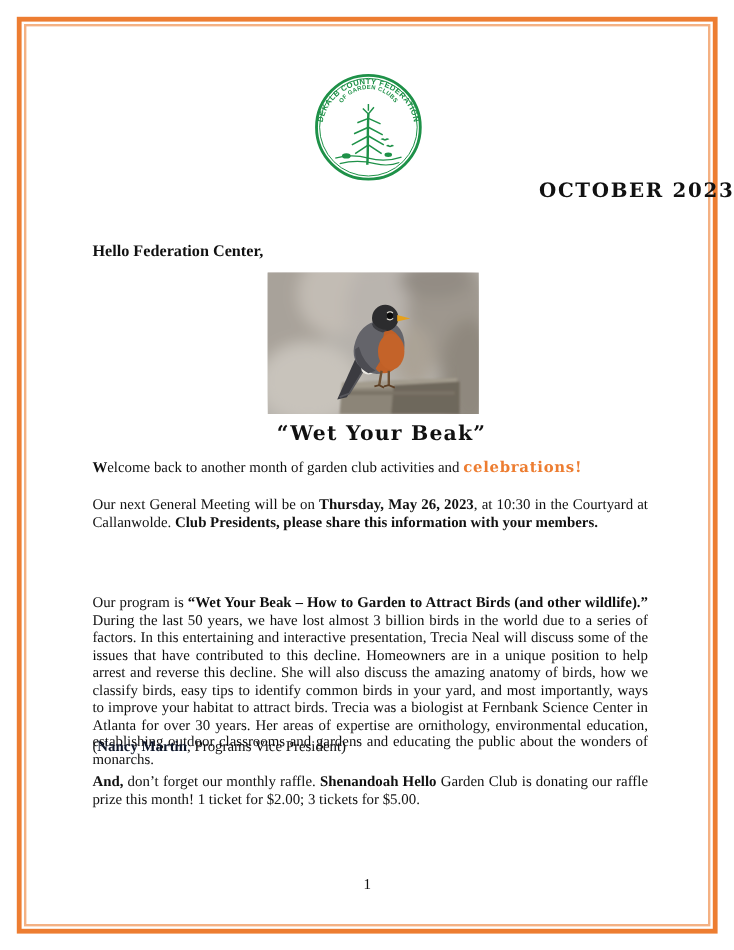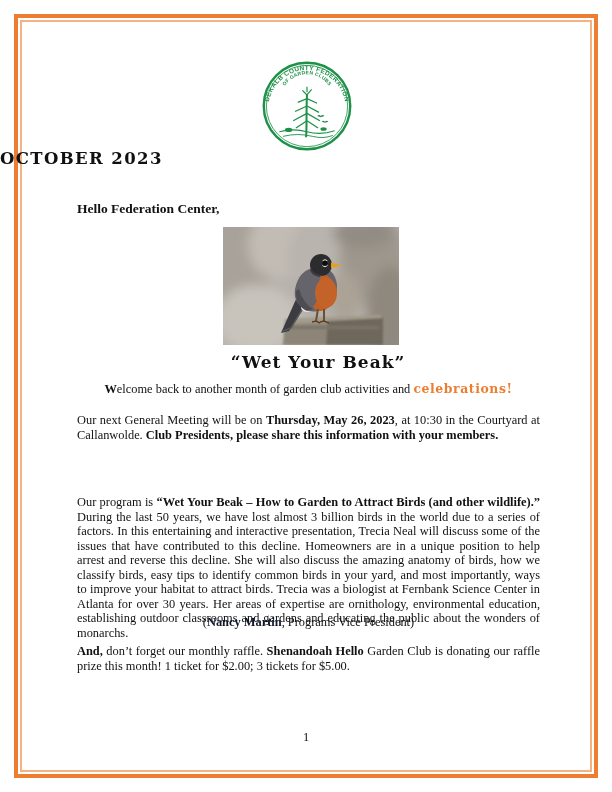--- a/index.html
+++ b/index.html
@@ -11,40 +11,40 @@
     color:#111111;
     overflow:hidden;
   }
   .border-outer{position:absolute;inset:14px;border:4px solid #ED7D31;pointer-events:none;}
   .border-inner{position:absolute;inset:20px;border:2px solid #F4B183;pointer-events:none;}
 
   .logo{position:absolute;left:261px;top:60px;width:92px;height:92px;}
 
   .month-title{
     position:absolute;left:0;right:0;top:149px;
-    text-align:left;
+    text-align:right;
     font-family:"DejaVu Serif", serif;
     font-size:16.5px;font-weight:900;letter-spacing:1.4px;
     color:#111111;
   }
   .greeting{
     position:absolute;left:77px;top:201px;
     font-size:13.5px;font-weight:bold;
   }
   .photo{position:absolute;left:223px;top:227px;width:176px;height:118px;}
 
   .section-title{
     position:absolute;left:0;right:0;top:352px;
     text-align:center;
     font-family:"DejaVu Serif", serif;
     font-size:17px;font-weight:bold;letter-spacing:1px;padding-left:24px;
   }
   .para{
     position:absolute;left:77px;width:463px;
-    font-size:12.4px;line-height:14.5px;text-align:center;
+    font-size:12.4px;line-height:14.5px;
   }
   .just{text-align:justify;}
   .welcome{top:382px;}
   .p-meeting{top:413px;}
   .p-program{top:495px;}
   .p-credit{top:615px;}
   .p-raffle{top:644px;}
   .page-number{
     position:absolute;left:0;right:0;top:730px;
     text-align:center;font-size:12.5px;

